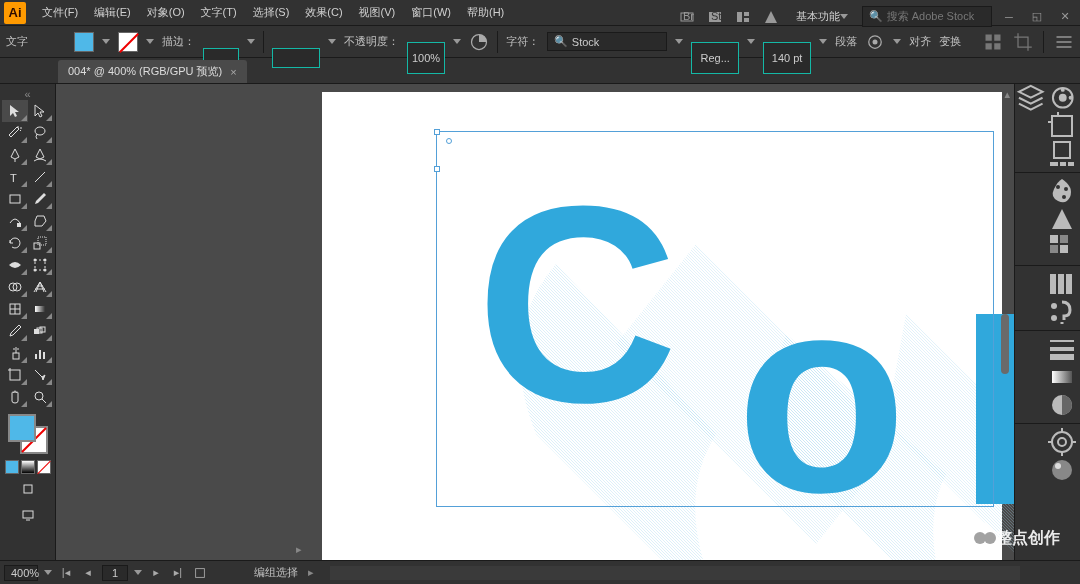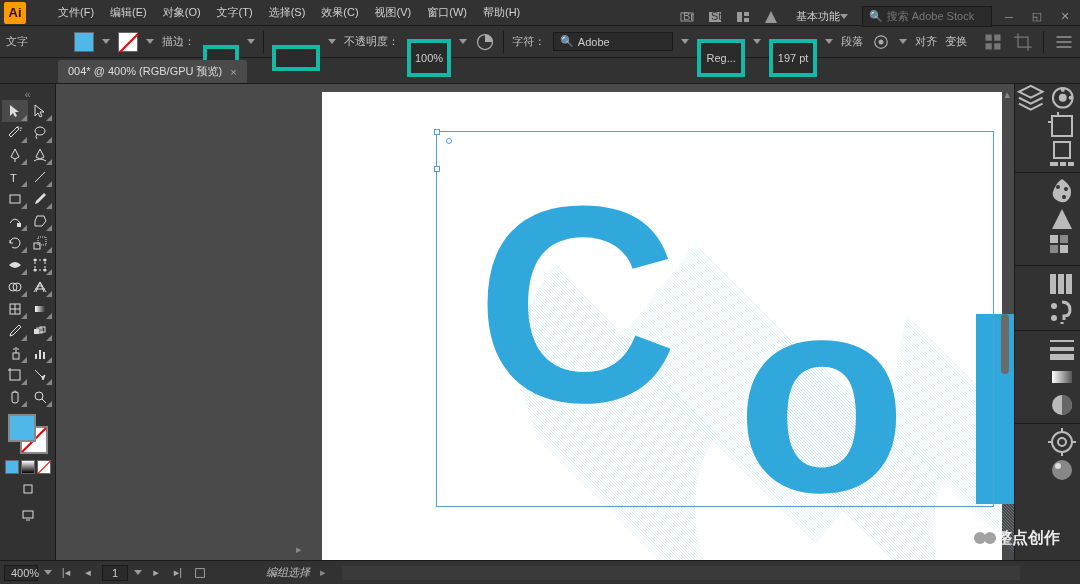--- a/index.html
+++ b/index.html
@@ -1,37 +1,37 @@
 <!DOCTYPE html>
 <html><head>
 <meta charset="utf-8">
 <style>
 * { margin: 0; padding: 0; box-sizing: border-box; font-family: "Microsoft YaHei", sans-serif; font-size: 11px; }
 body { background: #323232; color: #c0c0c0; width: 1080px; height: 584px; overflow: hidden; position: relative; }
 
 
 .menubar { height: 26px; background: #323232; display: flex; align-items: center; padding: 0 4px; border-bottom: 1px solid #1a1a1a; }
-.app-logo { width: 22px; height: 22px; background: #ff9a00; color: #2d0c00; font-weight: bold; font-size: 13px; display: flex; align-items: center; justify-content: center; border-radius: 2px; margin-right: 24px; }
+.app-logo { width: 22px; height: 22px; background: #ff9a00; color: #2d0c00; font-weight: bold; font-size: 13px; display: flex; align-items: center; justify-content: center; border-radius: 2px; margin-right: 8px; }
 .menu-item { padding: 0 8px; cursor: pointer; color: #d0d0d0; }
 .menubar-right { margin-left: auto; display: flex; align-items: center; gap: 6px; margin-top: 8px; }
 .mb-icon { width: 22px; height: 18px; display: flex; align-items: center; justify-content: center; color: #999; }
 .mb-icon svg { width: 16px; height: 16px; }
 .workspace-sel { padding: 2px 8px; color: #ccc; display: flex; align-items: center; }
 .search-stock { background: #2a2a2a; border: 1px solid #1a1a1a; padding: 2px 6px; color: #888; width: 130px; display: flex; align-items: center; gap: 4px; }
 .win-btn { width: 22px; height: 18px; display: flex; align-items: center; justify-content: center; color: #999; }
 
 
 .controlbar { height: 32px; background: #323232; display: flex; align-items: center; padding: 0 6px; border-bottom: 1px solid #1a1a1a; gap: 8px; }
 .ctrl-label { color: #c0c0c0; }
 .swatch { width: 20px; height: 20px; border: 1px solid #666; }
 .swatch.fill { background: #4fb8e8; }
 .swatch.none { background: #fff; position: relative; }
 .swatch.none::after { content: ""; position: absolute; width: 26px; height: 2px; background: #e00; transform: rotate(-45deg); top: 9px; left: -3px; }
 .sep { width: 1px; height: 22px; background: #1a1a1a; }
-.num-field { background: #2a2a2a; border: 4px solid #14b8a6; padding: 9px 4px; color: #ccc; min-width: 36px; text-align: center; margin-top: 32px; }
+.num-field { background: #2a2a2a; border: 1px solid #14b8a6; padding: 9px 4px; color: #ccc; min-width: 36px; text-align: center; margin-top: 32px; }
 .num-field.wide { min-width: 48px; }
 .font-field { background: #2a2a2a; border: 1px solid #1a1a1a; padding: 2px 6px; color: #ccc; width: 120px; display: flex; align-items: center; gap: 4px; }
 .ctrl-icon { width: 20px; height: 20px; display: flex; align-items: center; justify-content: center; }
 .right-ctrls { margin-left: auto; display: flex; align-items: center; gap: 10px; }
 
 
 .tabbar { height: 26px; background: #323232; display: flex; align-items: flex-end; padding: 0 16px 0 58px; border-bottom: 1px solid #1a1a1a; }
 .doc-tab { background: #4a4a4a; padding: 4px 10px; display: flex; align-items: center; gap: 8px; color: #ddd; border-radius: 3px 3px 0 0; }
 .tab-close { color: #aaa; cursor: pointer; }
 
@@ -72,21 +72,21 @@
 .right-panels { width: 66px; background: #323232; border-left: 1px solid #1a1a1a; display: flex; flex-direction: column; }
 .rp-icon { width: 32px; height: 28px; display: flex; align-items: center; justify-content: center; color: #bbb; }
 .rp-row { display: flex; justify-content: flex-end; padding-right: 2px; }
 .rp-divider { height: 1px; background: #1a1a1a; margin: 4px 0; }
 
 
 .statusbar { height: 24px; background: #323232; border-top: 1px solid #1a1a1a; display: flex; align-items: center; padding: 0 60px 0 4px; gap: 6px; color: #c0c0c0; }
 .zoom-field { background: #2a2a2a; border: 1px solid #1a1a1a; padding: 1px 6px; color: #ccc; width: 34px; }
 .nav-btn { width: 16px; height: 16px; display: flex; align-items: center; justify-content: center; color: #aaa; }
 .page-field { background: #2a2a2a; border: 1px solid #1a1a1a; padding: 1px 4px; color: #ccc; width: 26px; text-align: center; }
-.status-text { margin-left: 52px; font-style: italic; }
+.status-text { margin-left: 40px; }
 .scrollbar-h { flex: 1; height: 14px; background: #3a3a3a; margin-left: 10px; position: relative; }
 
 
 .watermark { position: absolute; right: 20px; bottom: 30px; display: flex; align-items: center; gap: 0; color: #fff; opacity: 0.9; }
 .wm-logo { width: 32px; height: 32px; background: #fff; border-radius: 50%; display: flex; align-items: center; justify-content: center; }
 .wm-logo::before { content: ""; width: 12px; height: 12px; background: #999; border-radius: 50%; box-shadow: 10px 0 0 #999; }
 .wm-text { font-size: 16px; font-weight: bold; }
 .chev { display:inline-block; width:0; height:0; border-left:4px solid transparent; border-right:4px solid transparent; border-top:5px solid #999; }
 </style>
 </head>
@@ -161,26 +161,26 @@
   <div class="ctrl-icon">
       <svg viewBox="0 0 16 16">
         <circle cx="8" cy="8" r="6" fill="none" stroke="#aaa"></circle>
         <path d="M8 2 A6 6 0 0 1 14 8 L8 8 Z" fill="#aaa"></path>
       </svg>
     </div>
   <div class="sep"></div>
   <span class="ctrl-label">字符：</span>
   <div class="font-field">
       <span style="color:#777">🔍</span>
-      <span>Adobe</span>
+      <span>Stock</span>
     </div>
     <span class="chev"></span>
   <div class="num-field wide">Reg...</div>
     <span class="chev"></span>
-  <div class="num-field wide">197 pt</div>
+  <div class="num-field wide">140 pt</div>
     <span class="chev"></span>
   <span class="ctrl-label">段落</span>
   <div class="ctrl-icon">
       <svg viewBox="0 0 16 16">
         <circle cx="8" cy="8" r="5" fill="none" stroke="#aaa"></circle>
         <circle cx="8" cy="8" r="2" fill="#aaa"></circle>
       </svg>
     </div>
     <span class="chev"></span>
   <span class="ctrl-label">对齐</span>

